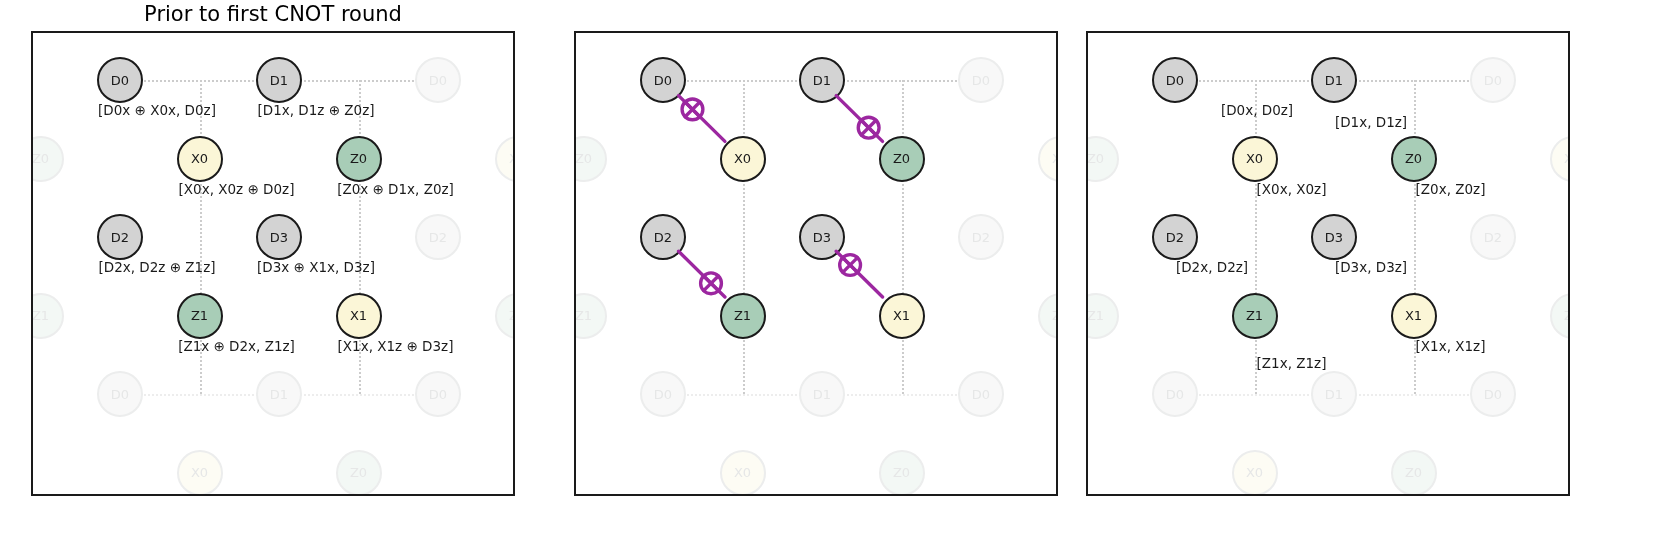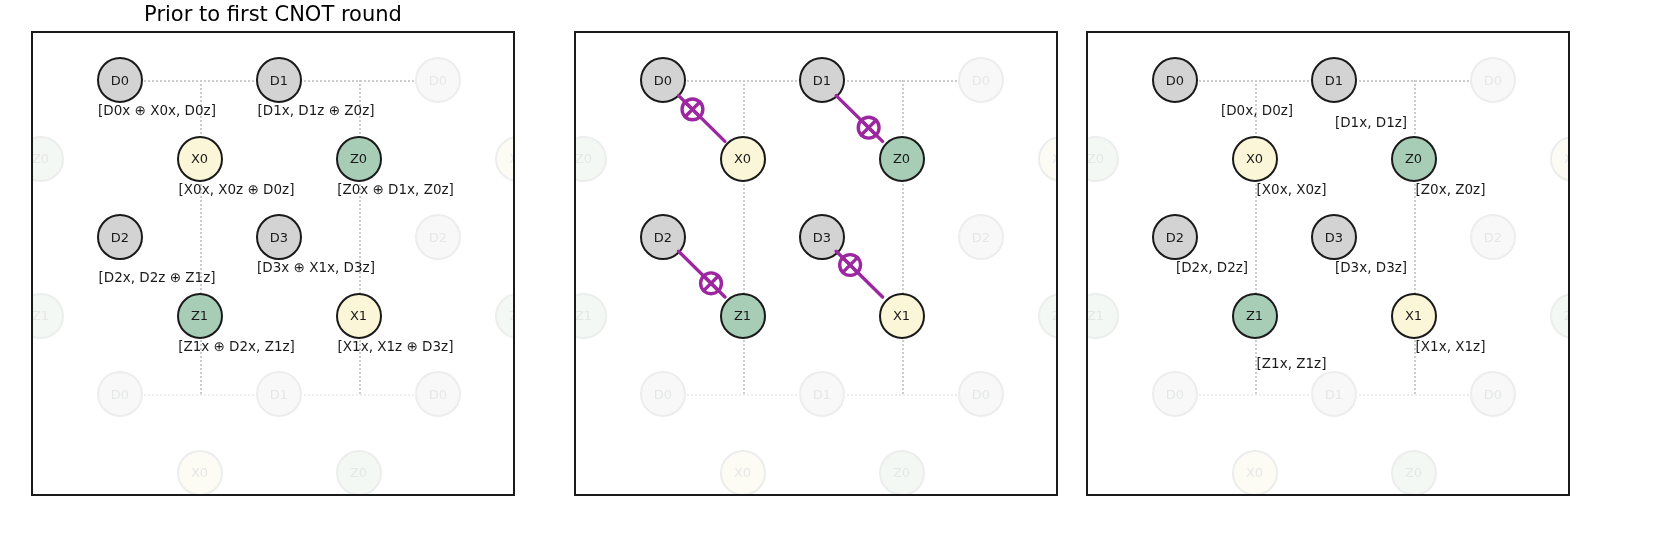--- a/index.html
+++ b/index.html
@@ -132,21 +132,21 @@
             <span>X0</span>
           </div>
           <div class="plabel" style="left: 203.5px; top: 147.5px;">[X0x, X0z ⊕ D0z]</div>
           <div class="node z" style="left: 302.5px; top: 102.5px;">
             <span>Z0</span>
           </div>
           <div class="plabel" style="left: 362.5px; top: 147.5px;">[Z0x ⊕ D1x, Z0z]</div>
           <div class="node d" style="left: 64px; top: 181px;">
             <span>D2</span>
           </div>
-          <div class="plabel" style="left: 124px; top: 236px;">[D2x, D2z ⊕ Z1z]</div>
+          <div class="plabel" style="left: 124px; top: 226px;">[D2x, D2z ⊕ Z1z]</div>
           <div class="node d" style="left: 223px; top: 181px;">
             <span>D3</span>
           </div>
           <div class="plabel" style="left: 283px; top: 226px;">[D3x ⊕ X1x, D3z]</div>
           <div class="node z" style="left: 143.5px; top: 259.5px;">
             <span>Z1</span>
           </div>
           <div class="plabel" style="left: 203.5px; top: 304.5px;">[Z1x ⊕ D2x, Z1z]</div>
           <div class="node x" style="left: 302.5px; top: 259.5px;">
             <span>X1</span>

